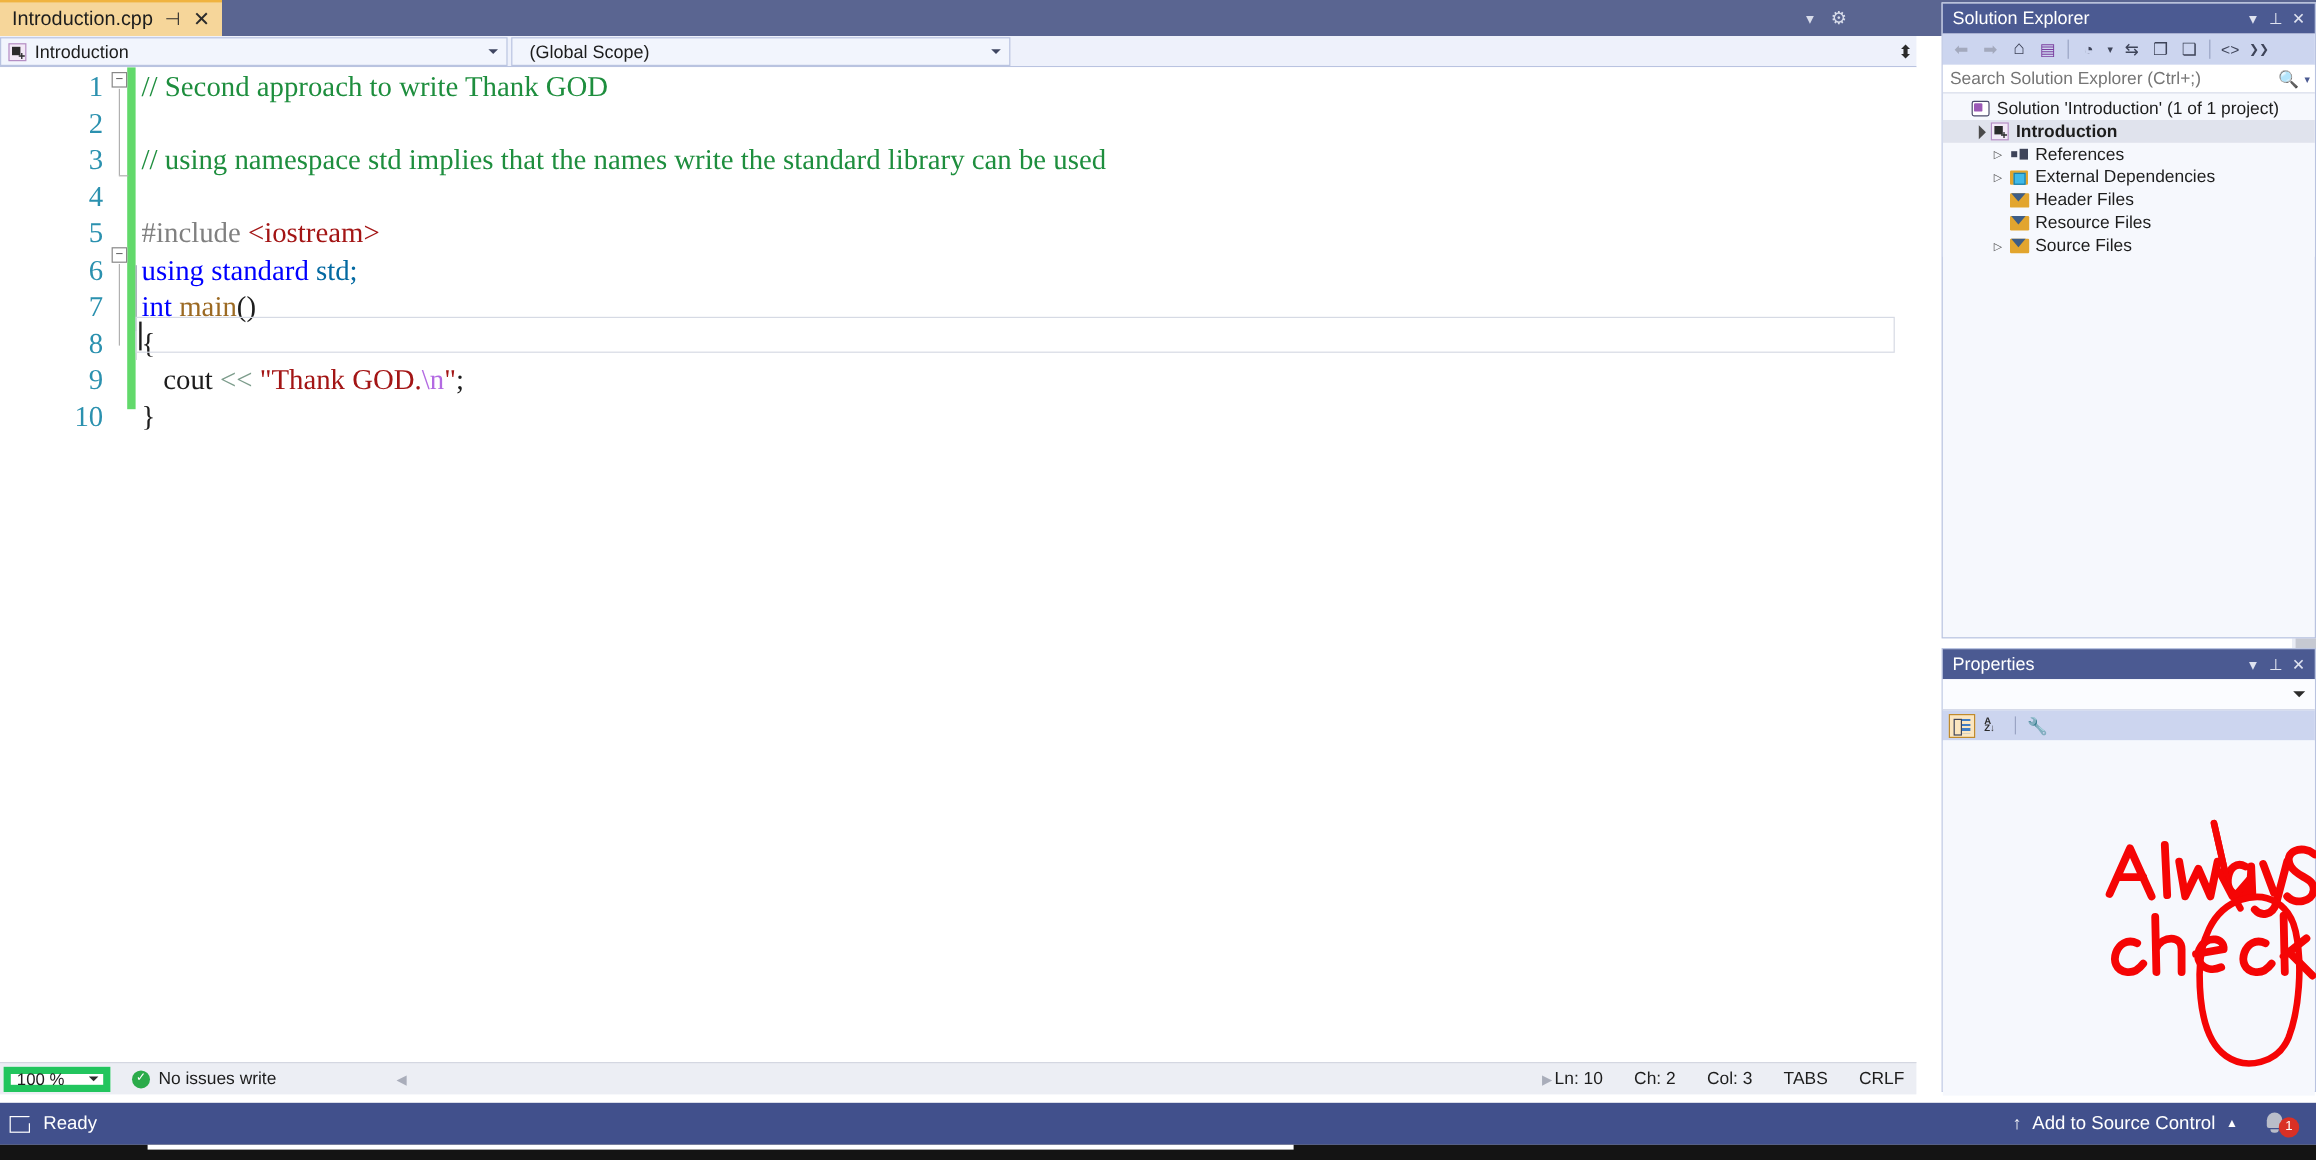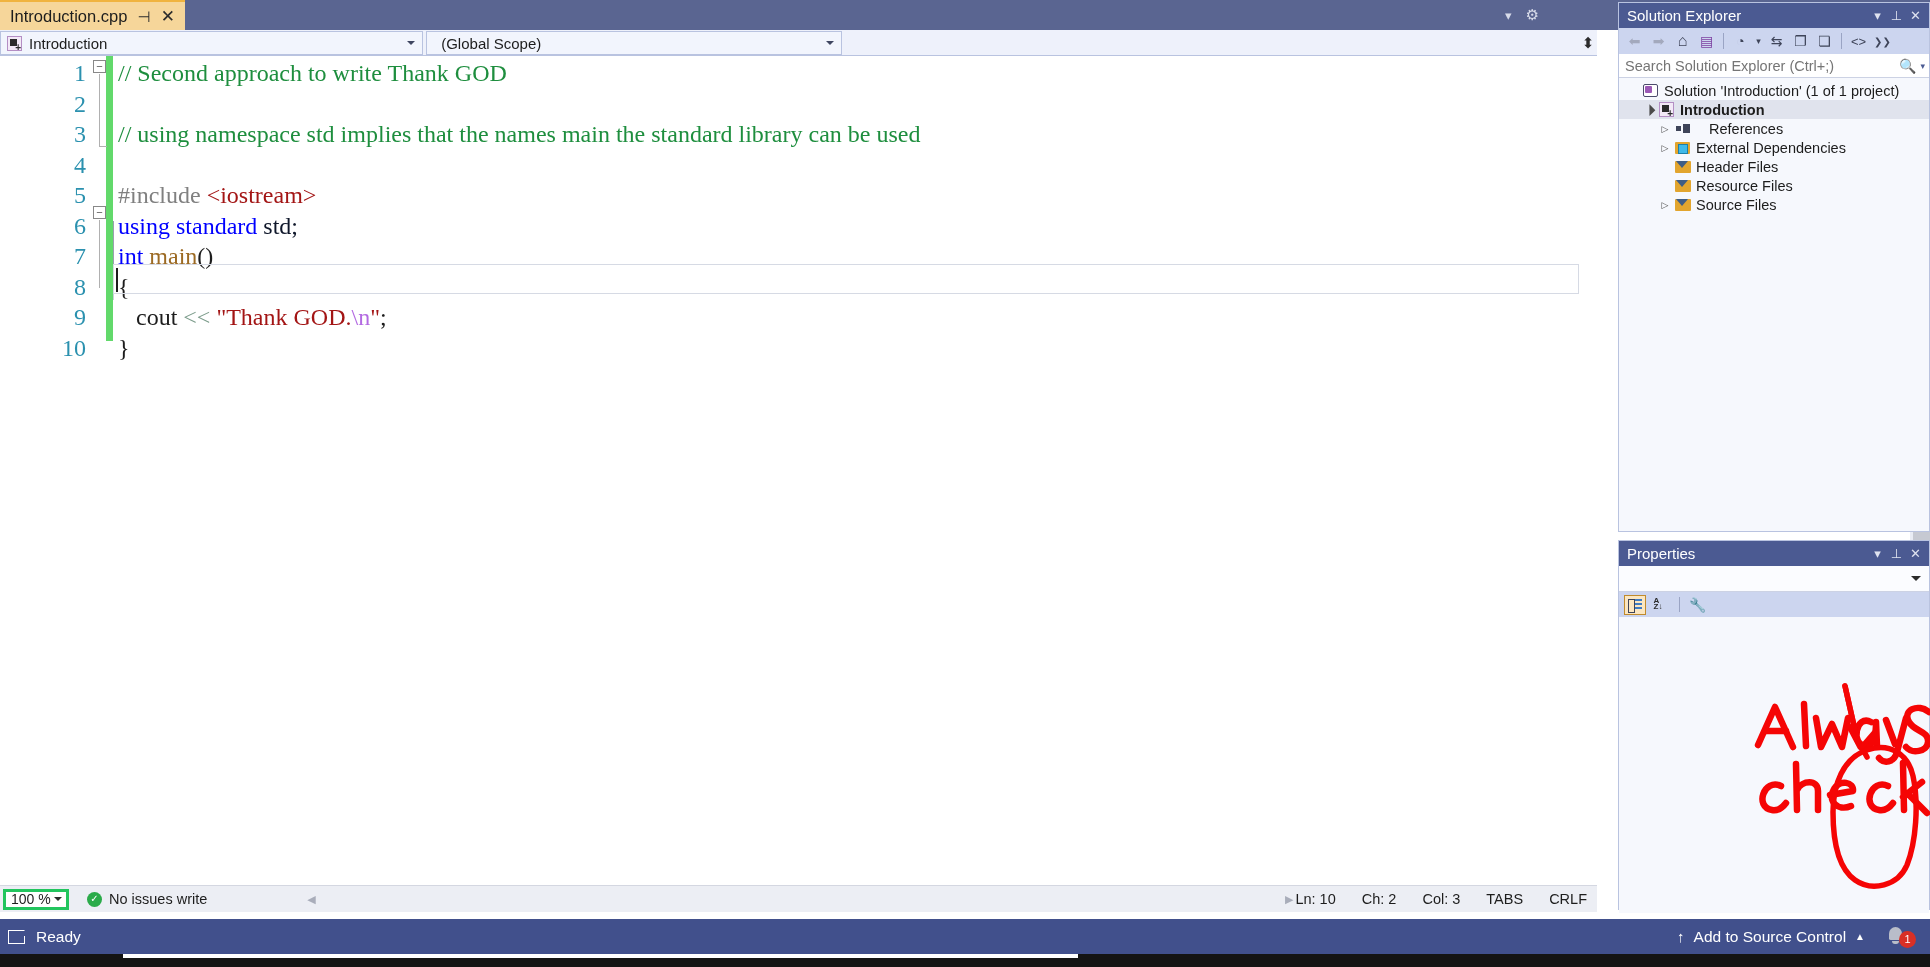--- a/index.html
+++ b/index.html
@@ -109,21 +109,21 @@
   }
   .code-line {
     position: absolute; left: 118px; white-space: pre;
     font-family: "Liberation Serif", serif; font-size: 24px;
     color: #1d1d1d;
   }
   .cmt { color: #1e8e3e; margin-top: 44px; }
   .pp  { color: #808080; }
   .inc { color: #a31515; }
   .kw  { color: #0000ff; }
-  .typ { color: #0f172a; margin-top: 28px; }
+  .typ { color: #0369a1; margin-top: 28px; }
   .fn  { color: #9c6a23; }
   .op  { color: #7c9c8b; }
   .str { color: #a31515; }
   .esc { color: #b36ae2; }
   .blk { color: #1d1d1d; }
 
   .fold {
     position: absolute; width: 13px; height: 13px;
     border: 1px solid #888; background: #fff;
     font-family: "Liberation Sans", sans-serif; font-size: 11px;
@@ -167,22 +167,22 @@
     background: #1111cc;
   }
 
   
   .estatus {
     position: absolute; left: 0; top: 885px; width: 1597px; height: 27px;
     background: #eceef4; border-top: 1px solid #d4d7e1;
     display: flex; align-items: center; font-size: 14.5px; color: #1d1d1d;
   }
   .zoombox {
-    width: 66px; height: 21px; margin-left: 3px;
-    background: #fff; border: 3px solid #22c55e;
+    width: 89px; height: 21px; margin-left: 3px;
+    background: #fff; border: 6px solid #22c55e;
     display: flex; align-items: center; justify-content: space-between;
     padding: 0 4px 0 5px; font-size: 14px; cursor: pointer;
   }
   .zoombox .caret {
     width: 0; height: 0; border-left: 4px solid transparent;
     border-right: 4px solid transparent; border-top: 4px solid #2b2b2b;
   }
   .issues { display: flex; align-items: center; gap: 7px; margin-left: 18px; }
   .okdot {
     width: 15px; height: 15px; border-radius: 50%;
@@ -390,21 +390,21 @@
     <div class="splitbtn">⬍</div>
   </div>
 
   <div class="editor">
     <div class="changebar"></div>
     <div class="code-area" id="code-area">
         <div class="ln" style="top: 2px;">1</div>
         <div class="code-line" style="top: 2px;"><span class="cmt">// Second approach to write Thank GOD</span></div>
         <div class="ln" style="top: 32.5px;">2</div>
         <div class="ln" style="top: 63px;">3</div>
-        <div class="code-line" style="top: 63px;"><span class="cmt">// using namespace std implies that the names main the standard library can be used</span></div>
+        <div class="code-line" style="top: 63px;"><span class="cmt">// using namespace std implies that the names write the standard library can be used</span></div>
         <div class="ln" style="top: 93.5px;">4</div>
         <div class="code-line" style="top: 93.5px;"></div>
         <div class="ln" style="top: 124px;">5</div>
         <div class="code-line" style="top: 124px;"><span class="pp">#include </span><span class="inc">&lt;iostream&gt;</span></div>
         <div class="ln" style="top: 154.5px;">6</div>
         <div class="code-line" style="top: 154.5px;"><span class="kw">using standard </span><span class="typ">std;</span></div>
         <div class="ln" style="top: 185px;">7</div>
         <div class="code-line" style="top: 185px;"><span class="kw">int </span><span class="fn">main</span><span class="blk">()</span></div>
         <div class="ln" style="top: 215.5px;">8</div>
         <div class="code-line" style="top: 215.5px;"><span class="blk">{</span></div>
@@ -500,21 +500,21 @@
           <span class="ticon">
             <span class="ico-proj"></span>
           </span>
           <span style="margin-left: 4px;">Introduction</span>
         </div>
         <div class="trow" style="padding-left: 38px;">
           <span class="tw">▷</span>
           <span class="ticon">
             <span class="ico-refs"></span>
           </span>
-          <span style="margin-left: 17px;">References</span>
+          <span style="margin-left: 4px;">References</span>
         </div>
         <div class="trow" style="padding-left: 38px;">
           <span class="tw">▷</span>
           <span class="ticon">
             <span class="ico-extdep"></span>
           </span>
           <span style="margin-left: 4px;">External Dependencies</span>
         </div>
         <div class="trow" style="padding-left: 38px;">
           <span class="tw"></span>

